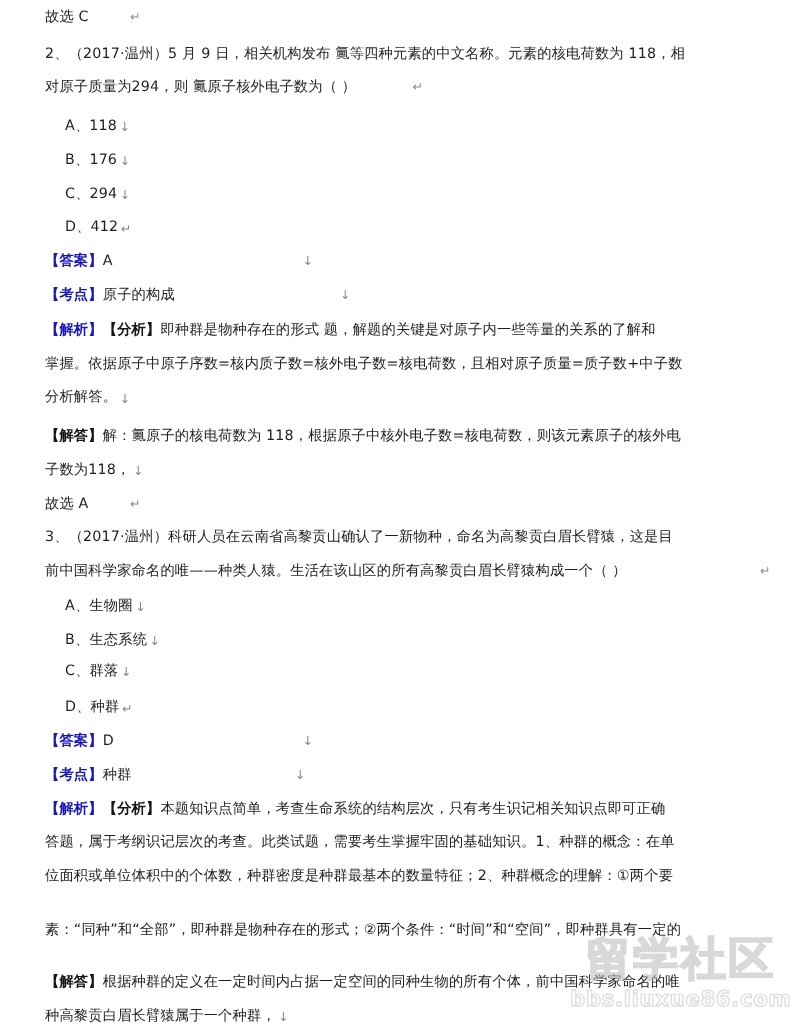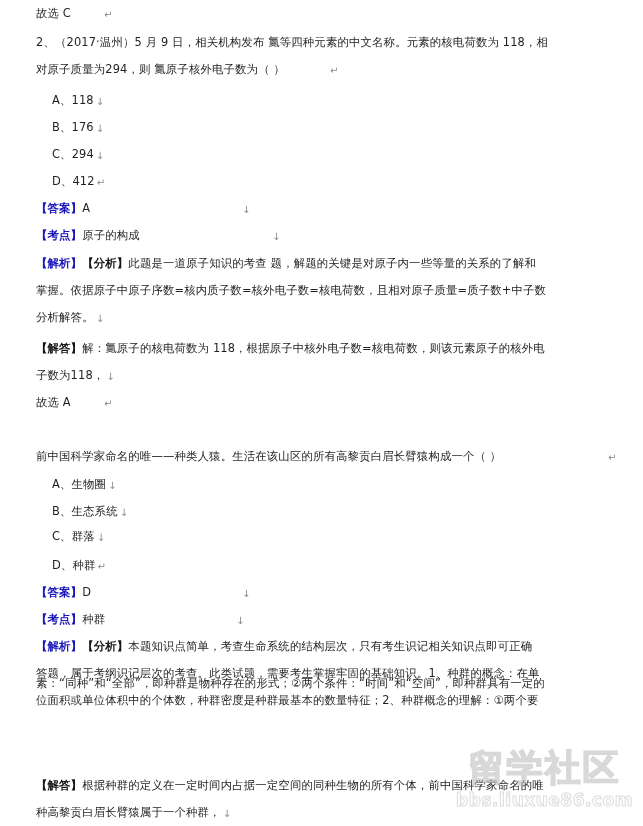--- a/index.html
+++ b/index.html
@@ -133,40 +133,43 @@
     <span class="tag-blue">【答案】</span><span class="body-txt">A</span>
   </div>
   <span class="ret" style="left:242px; top:205px;">↓</span>
 
   <div class="line indent-0" style="top:228px;">
     <span class="tag-blue">【考点】</span><span class="body-txt">原子的构成</span>
   </div>
   <span class="ret" style="left:272px; top:232px;">↓</span>
 
   <div class="line indent-0" style="top:256px;">
-    <span class="tag-blue">【解析】</span><span class="tag-dark">【分析】</span><span class="body-txt">此题是一道原子知识的考查 题，解题的关键是对原子内一些等量的关系的了解和</span>
+    <span class="tag-blue">【解析】</span><span class="tag-dark">【分析】</span><span class="body-txt">即种群是物种存在的形式 题，解题的关键是对原子内一些等量的关系的了解和</span>
   </div>
   <div class="line indent-0" style="top:283px;">
     <span>掌握。依据原子中原子序数=核内质子数=核外电子数=核电荷数，且相对原子质量=质子数+中子数</span>
   </div>
   <div class="line indent-0" style="top:310px;">
     <span>分析解答。</span><span class="ret" style="position:relative; left:2px; top:1px;">↓</span>
   </div>
 
   <div class="line indent-0" style="top:341px;">
     <span class="tag-dark">【解答】</span><span class="body-txt">解：鿫原子的核电荷数为 118，根据原子中核外电子数=核电荷数，则该元素原子的核外电</span>
   </div>
   <div class="line indent-0" style="top:368px;">
     <span>子数为118，</span><span class="ret" style="position:relative; left:2px; top:1px;">↓</span>
   </div>
   <div class="line indent-0" style="top:395px;">
     <span>故选 A</span>
   </div>
   <span class="ret" style="left:104px; top:399px;">↵</span>
 
+  <div class="line indent-0" style="top:422px;">
+    <span>3、（2017·温州）科研人员在云南省高黎贡山确认了一新物种，命名为高黎贡白眉长臂猿，这是目</span>
+  </div>
   <div class="line indent-0" style="top:449px;">
     <span>前中国科学家命名的唯——种类人猿。生活在该山区的所有高黎贡白眉长臂猿构成一个（    ）</span>
   </div>
   <span class="ret" style="left:608px; top:453px;">↵</span>
 
   <div class="line indent-2" style="top:477px;">
     <span>A、生物圈</span><span class="ret" style="position:relative; left:2px; top:1px;">↓</span>
   </div>
   <div class="line indent-2" style="top:504px;">
     <span>B、生态系统</span><span class="ret" style="position:relative; left:2px; top:1px;">↓</span>
@@ -190,21 +193,21 @@
 
   <div class="line indent-0" style="top:639px;">
     <span class="tag-blue">【解析】</span><span class="tag-dark">【分析】</span><span class="body-txt">本题知识点简单，考查生命系统的结构层次，只有考生识记相关知识点即可正确</span>
   </div>
   <div class="line indent-0" style="top:666px;">
     <span>答题，属于考纲识记层次的考查。此类试题，需要考生掌握牢固的基础知识。1、种群的概念：在单</span>
   </div>
   <div class="line indent-0" style="top:693px;">
     <span>位面积或单位体积中的个体数，种群密度是种群最基本的数量特征；2、种群概念的理解：①两个要</span>
   </div>
-  <div class="line indent-0" style="top:676px;">
+  <div class="line indent-0" style="top:736px;">
     <span>素：“同种”和“全部”，即种群是物种存在的形式；②两个条件：“时间”和“空间”，即种群具有一定的</span>
   </div>
 
   <div class="line indent-0" style="top:778px;">
     <span class="tag-dark">【解答】</span><span class="body-txt">根据种群的定义在一定时间内占据一定空间的同种生物的所有个体，前中国科学家命名的唯</span>
   </div>
   <div class="line indent-0" style="top:805px;">
     <span>种高黎贡白眉长臂猿属于一个种群，</span><span class="ret" style="position:relative; left:2px; top:1px;">↓</span>
   </div>
 

